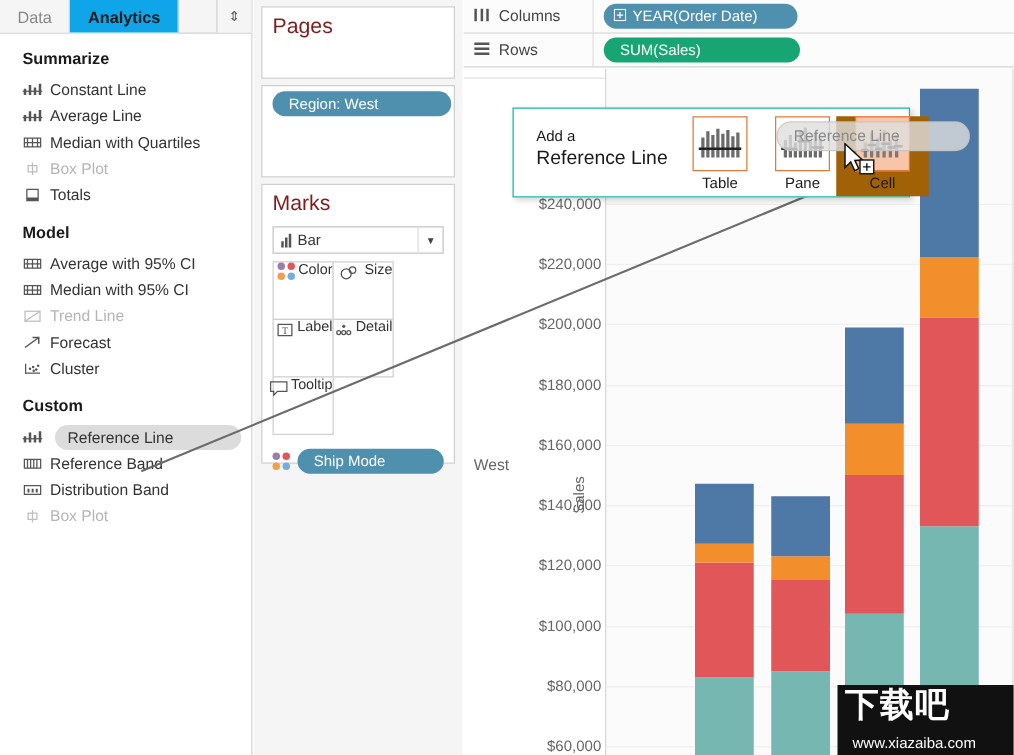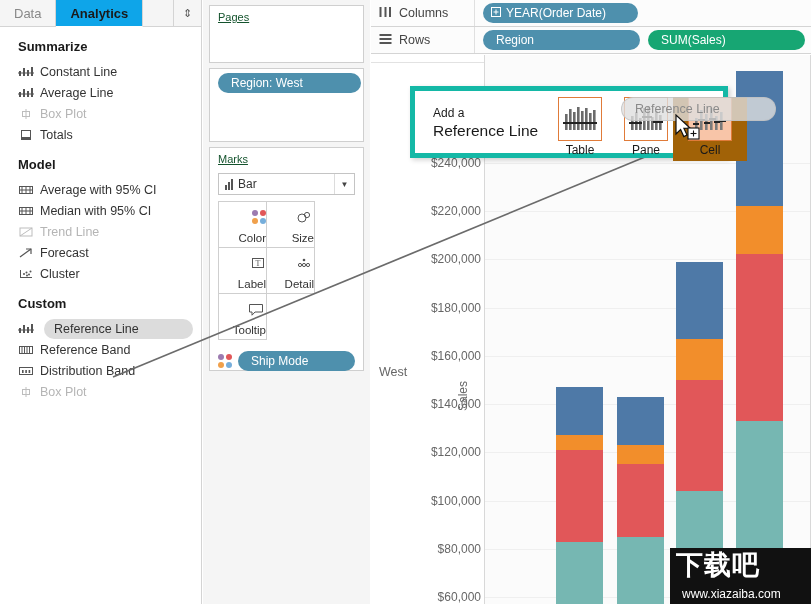--- a/index.html
+++ b/index.html
@@ -64,21 +64,21 @@
 
   
   #cards-pane {
     position:absolute; left:203px; top:0; width:167px; height:604px;
     background:#f5f5f5;
   }
   .card {
     background:#ffffff; border:1px solid #cfcfcf; margin:5px 6px;
   }
   .card-title {
-    font-size:11px; color:#14532d; padding:5px 0 2px 8px;text-decoration:underline;
+    font-size:17px; color:#7f1d1d; padding:5px 0 2px 8px;
   }
   #card-pages { height:58px; }
   #card-filters { height:74px; }
   #card-marks { height:224px; }
 
   .pill {
     display:inline-flex; align-items:center;
     height:20px; border-radius:10px;
     background:#4e90ad; color:#ffffff;
     font-size:12px; padding:0 12px; white-space:nowrap;
@@ -97,21 +97,21 @@
   #marks-type .mt-ico i { display:block; width:2px; background:#555; }
   #marks-type .mt-label { flex:1; }
   #marks-type .mt-arrow {
     width:20px; height:20px; border-left:1px solid #dcdcdc;
     display:flex; align-items:center; justify-content:center; font-size:8px; color:#444;
   }
 
   #marks-buttons { padding:6px 8px 0 8px; display:flex; flex-wrap:wrap; gap:0; }
   .mark-btn {
     width:49px; height:47px; border:1px solid #cfcfcf; background:#fff;
-    display:flex; flex-direction:column; align-items:flex-end; justify-content:flex-end;
+    display:flex; align-items:flex-start; justify-content:flex-end;
     font-size:11.5px; color:#333; cursor:pointer; margin-right:-1px; margin-bottom:-1px;
   }
   .mark-btn .mb-gl { flex:1; display:flex; align-items:center; justify-content:center; }
   .mark-btn .mb-lbl { padding-bottom:3px; }
 
   .colordots { display:grid; grid-template-columns:6px 6px; gap:2px; }
   .colordots span { width:6px; height:6px; border-radius:50%; display:block; }
 
   
   #viz-pane { position:absolute; left:371px; top:0; right:0; bottom:0; background:#ffffff; }
@@ -153,21 +153,21 @@
     border-left:1px solid #d8d8d8; border-right:1px solid #d8d8d8;
     background:#fbfbfb;
   }
   .gridline { position:absolute; left:0; right:0; height:1px; background:#efefef; }
   .bar { position:absolute; width:47px; }
   .seg { position:absolute; left:0; width:100%; }
 
   
   #drop-popup {
     position:absolute; left:39px; top:86px; width:318px; height:72px;
-    background:#ffffff; border:5px solid #14b8a6;
+    background:#ffffff; border:1px solid #14b8a6;
     box-shadow:2px 2px 5px rgba(0,0,0,0.18);
     z-index:40;
   }
   #drop-title { position:absolute; left:18px; top:14px; line-height:1.35; }
   #drop-title .dt-small { font-size:12px; color:#1a1a1a; display:block; }
   #drop-title .dt-big { font-size:15.5px; color:#1a1a1a; display:block; }
   .drop-target {
     position:absolute; top:6px; width:74px; height:64px;
     display:flex; flex-direction:column; align-items:center;
     cursor:pointer;
@@ -245,20 +245,34 @@
             <rect x="5" y="2" width="2" height="8"></rect>
         <rect x="9" y="4" width="2" height="6"></rect>
             <rect x="13" y="1" width="2" height="9"></rect>
       </g>
           <rect x="0" y="6.5" width="16" height="1" fill="currentColor"></rect>
         </svg>
     </span>
     <span class="an-lbl">Average Line</span>
   </div>
 
+  <div class="an-item">
+    <span class="an-ico">
+      <svg width="16" height="12" viewBox="0 0 16 12">
+          <g stroke="currentColor" stroke-width="1" fill="none">
+        <rect x="1.5" y="2.5" width="13" height="7"></rect>
+            <line x1="1.5" y1="6" x2="14.5" y2="6"></line>
+        <line x1="4" y1="2.5" x2="4" y2="9.5"></line>
+            <line x1="8" y1="2.5" x2="8" y2="9.5"></line>
+            <line x1="12" y1="2.5" x2="12" y2="9.5"></line>
+      </g>
+        </svg>
+    </span>
+    <span class="an-lbl">Median with Quartiles</span>
+  </div>
 
   <div class="an-item disabled">
     <span class="an-ico">
       <svg width="16" height="12" viewBox="0 0 16 12">
           <g stroke="currentColor" stroke-width="1" fill="none">
         <line x1="8" y1="1" x2="8" y2="11"></line>
             <rect x="4.5" y="3.5" width="7" height="5"></rect>
       </g>
         </svg>
     </span>
@@ -545,21 +559,20 @@
             <g fill="#555">
           <rect x="0.5" y="1" width="12" height="2"></rect>
               <rect x="0.5" y="5" width="12" height="2"></rect>
           <rect x="0.5" y="9" width="12" height="2"></rect>
             </g>
           </svg>
       </span>
       <span>Rows</span>
     </div>
     <div class="shelf-content">
-      <span class="pill" style="width:157px; padding:0 0 0 13px;">Region</span>
       <span class="pill green" style="width:157px; padding:0 0 0 13px;">SUM(Sales)</span>
     </div>
   </div>
 
   <div id="viz-body">
     <div id="col-header"></div>
 
     <div id="row-label">West</div>
     <div id="axis-title">Sales</div>
 

